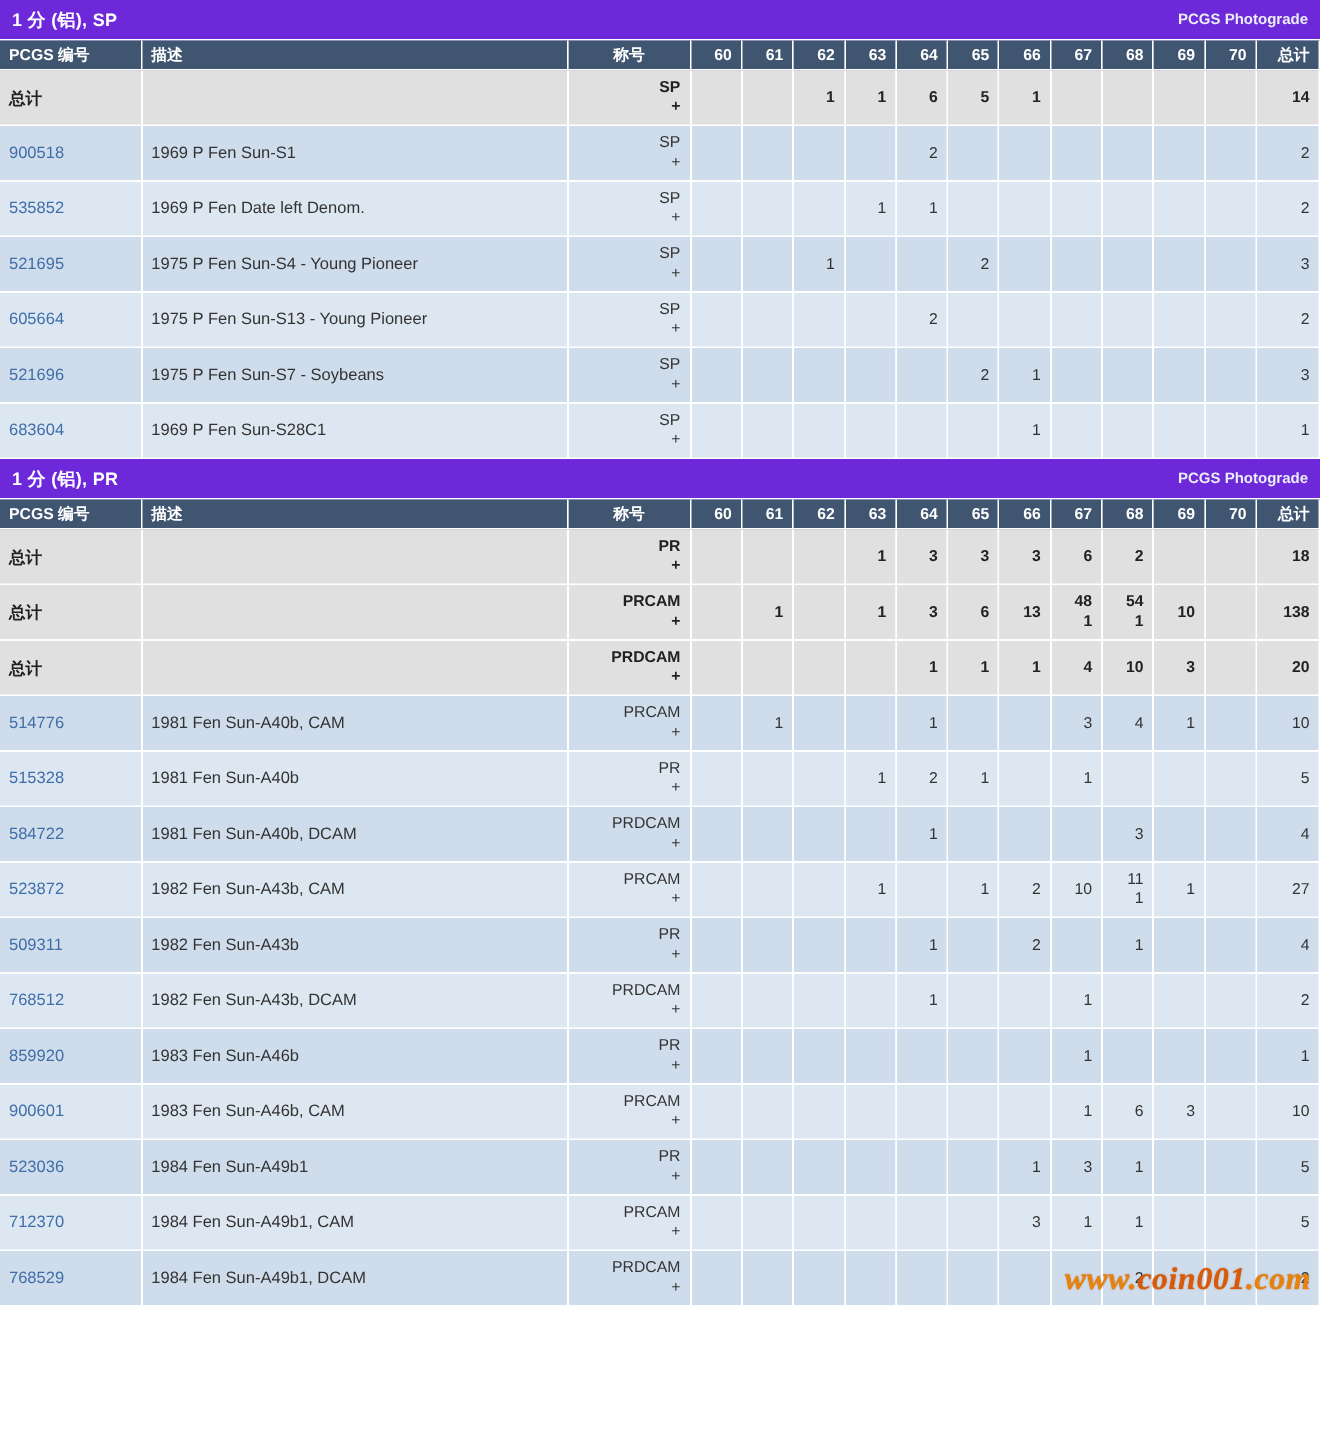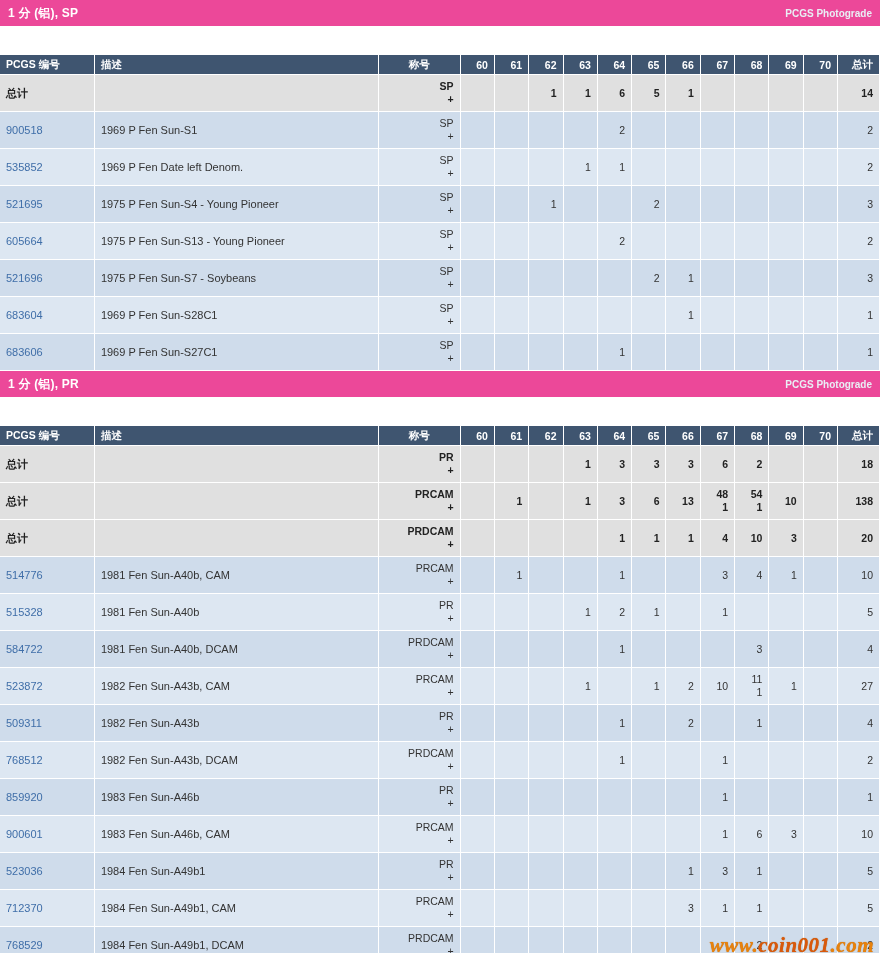--- a/index.html
+++ b/index.html
@@ -13,21 +13,21 @@
     font-size: 11px;
     color: #222;
     -webkit-font-smoothing: antialiased;
   }
   .page {
     width: 880px;
     position: relative;
   }
   
   .section-bar {
-    background: #ec4899;
+    background: #6d28d9;
     color: #ffffff;
     height: 27px;
     display: flex;
     align-items: center;
     justify-content: space-between;
     padding: 0 8px 0 8px;
     box-sizing: border-box;
     border-bottom: 1px solid #ffffff;
   }
   .section-bar .title {
@@ -38,21 +38,20 @@
   .section-bar .photograde {
     font-size: 10px;
     font-weight: bold;
     color: #e9eef5;
   }
   
   table.grid {
     border-collapse: collapse;
     width: 880px;
     table-layout: fixed;
-    margin-top: 28px;
   }
   table.grid col.c-num    { width: 88px; }
   table.grid col.c-desc   { width: 265px; }
   table.grid col.c-desig  { width: 76px; }
   table.grid col.c-g      { width: 32px; }
   table.grid col.c-tot    { width: 39px; }
 
   thead th {
     background: #3f5570;
     color: #ffffff;
@@ -296,38 +295,20 @@
             <td class="g"></td>
             <td class="g"></td>
             <td class="g"></td>
             <td class="g">1</td>
             <td class="g"></td>
             <td class="g"></td>
             <td class="g"></td>
             <td class="g"></td>
             <td class="tot">1</td>
           </tr>
-          <tr class="data-row">
-            <td class="pcgs">683606</td>
-            <td class="desc">1969 P Fen Sun-S27C1</td>
-            <td class="desig">SP
-+</td>
-            <td class="g"></td>
-            <td class="g"></td>
-            <td class="g"></td>
-            <td class="g"></td>
-            <td class="g">1</td>
-            <td class="g"></td>
-            <td class="g"></td>
-            <td class="g"></td>
-            <td class="g"></td>
-            <td class="g"></td>
-            <td class="g"></td>
-            <td class="tot">1</td>
-          </tr>
         </tbody>
       </table>
       <div class="section-bar">
         <div class="title">1 分 (铝), PR</div>
         <div class="photograde">PCGS Photograde</div>
       </div>
       <table class="grid">
         <colgroup>
           <col class="c-num">
           <col class="c-desc">

